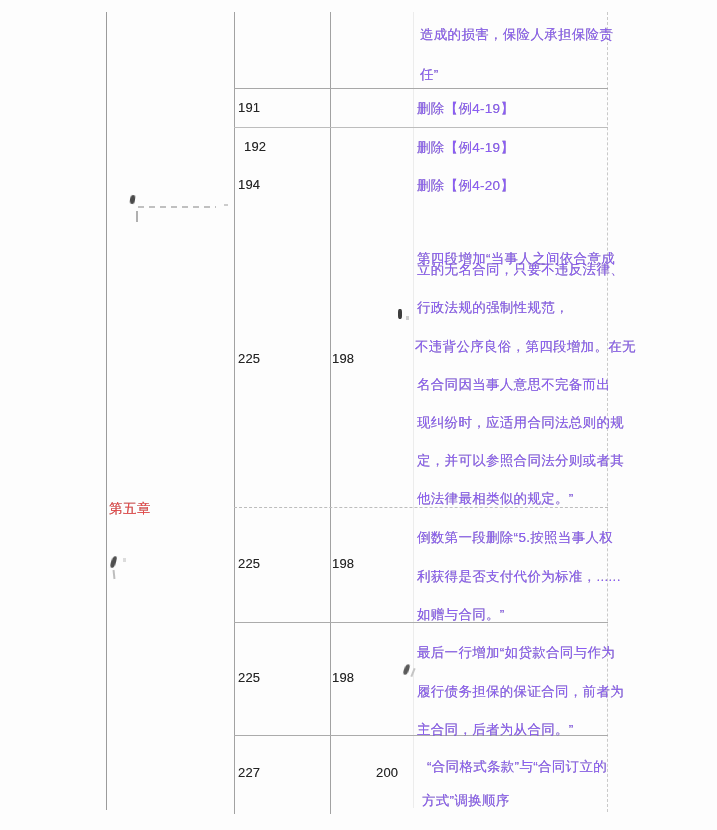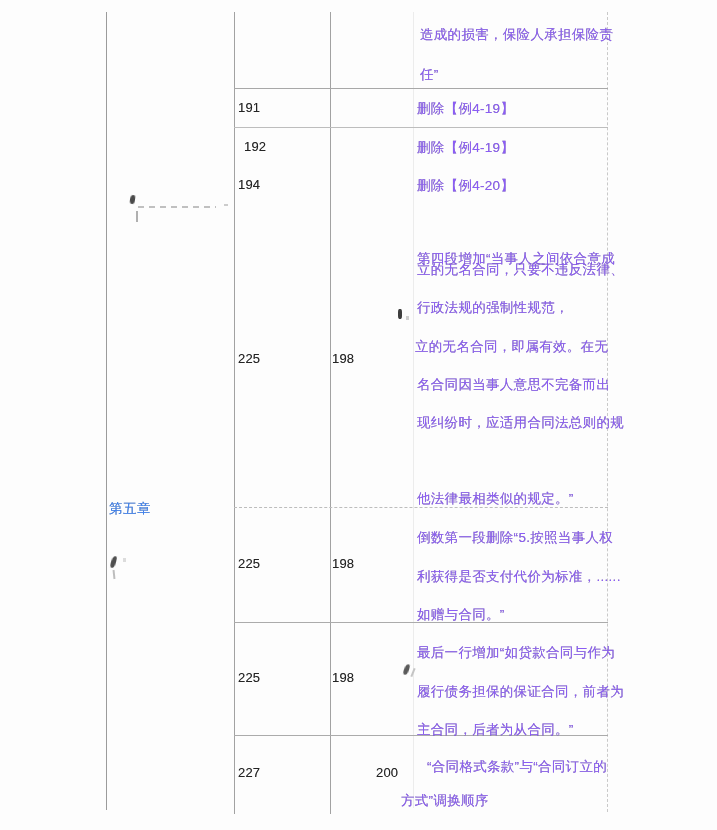--- a/index.html
+++ b/index.html
@@ -13,21 +13,21 @@
     position:absolute;font-size:13.5px;line-height:17px;color:#8b5cf6;
     letter-spacing:0.3px;white-space:nowrap;
     text-shadow:0 0 0.5px rgba(70,70,70,0.55);
   }
   .num{
     position:absolute;font-size:13px;line-height:16px;color:#242424;
     letter-spacing:0.2px;white-space:nowrap;
     text-shadow:0 0 0.4px rgba(70,70,70,0.5);
   }
   .chapter{
-    position:absolute;font-size:13.5px;color:#3b82f6;letter-spacing:0.5px;
+    position:absolute;font-size:13.5px;color:#ef4444;letter-spacing:0.5px;
     text-shadow:0 0 0.5px rgba(70,70,70,0.6);white-space:nowrap;
   }
   .artifact{position:absolute;}
 </style>
 </head>
 <body>
 
 <div class="page">
 
   <div class="vline" style="left:106px;top:12px;height:798px;background:#9b9b9b;"></div>
@@ -54,41 +54,42 @@
   <div class="txt" style="left:417px;top:139px;">删除【例4-19】</div>
 
   <div class="num" style="left:238px;top:177px;">194</div>
   <div class="txt" style="left:417px;top:177px;">删除【例4-20】</div>
 
   <div class="num" style="left:238px;top:351px;">225</div>
   <div class="num" style="left:332px;top:351px;">198</div>
   <div class="txt" style="left:417px;top:222px;margin-top:28px;">第四段增加“当事人之间依合意成</div>
   <div class="txt" style="left:417px;top:261px;">立的无名合同，只要不违反法律、</div>
   <div class="txt" style="left:417px;top:299px;">行政法规的强制性规范，</div>
-  <div class="txt" style="left:415px;top:338px;">立的无名合同，即属有效。在无</div>
+  <div class="txt" style="left:415px;top:338px;">不违背公序良俗，第四段增加。在无</div>
   <div class="txt" style="left:417px;top:376px;">名合同因当事人意思不完备而出</div>
   <div class="txt" style="left:417px;top:414px;">现纠纷时，应适用合同法总则的规</div>
+  <div class="txt" style="left:417px;top:452px;">定，并可以参照合同法分则或者其</div>
   <div class="txt" style="left:417px;top:490px;">他法律最相类似的规定。”</div>
 
   <div class="num" style="left:238px;top:556px;">225</div>
   <div class="num" style="left:332px;top:556px;">198</div>
   <div class="txt" style="left:417px;top:529px;">倒数第一段删除“5.按照当事人权</div>
   <div class="txt" style="left:417px;top:568px;">利获得是否支付代价为标准，......</div>
   <div class="txt" style="left:417px;top:606px;">如赠与合同。”</div>
 
   <div class="num" style="left:238px;top:670px;">225</div>
   <div class="num" style="left:332px;top:670px;">198</div>
   <div class="txt" style="left:417px;top:644px;">最后一行增加“如贷款合同与作为</div>
   <div class="txt" style="left:417px;top:683px;">履行债务担保的保证合同，前者为</div>
   <div class="txt" style="left:417px;top:721px;">主合同，后者为从合同。”</div>
 
   <div class="num" style="left:238px;top:765px;">227</div>
   <div class="num" style="left:332px;top:765px;margin-left:44px;">200</div>
   <div class="txt" style="left:427px;top:758px;">“合同格式条款”与“合同订立的</div>
-  <div class="txt" style="left:401px;top:792px;">方式”调换顺序</div>
+  <div class="txt" style="left:422px;top:792px;">方式”调换顺序</div>
 
   <div class="artifact" style="left:130px;top:195px;width:5px;height:9px;background:#4a4a4a;border-radius:60% 40% 50% 50%;filter:blur(0.4px);transform:rotate(8deg);"></div>
   <div class="artifact" style="left:138px;top:206px;width:78px;height:2px;background:repeating-linear-gradient(90deg,#c0c0c0 0 6px,transparent 6px 11px);filter:blur(0.6px);"></div>
   <div class="artifact" style="left:136px;top:211px;width:2px;height:11px;background:#b0b0b0;filter:blur(0.4px);"></div>
   <div class="artifact" style="left:224px;top:204px;width:4px;height:2px;background:#cccccc;filter:blur(0.5px);"></div>
 
   <div class="artifact" style="left:111px;top:556px;width:5px;height:12px;background:#4f4f4f;border-radius:70% 30% 60% 40%;filter:blur(0.4px);transform:rotate(12deg);"></div>
   <div class="artifact" style="left:113px;top:570px;width:2px;height:9px;background:#bdbdbd;filter:blur(0.5px);transform:rotate(-6deg);"></div>
   <div class="artifact" style="left:123px;top:558px;width:3px;height:4px;background:#dcdcdc;filter:blur(0.6px);"></div>
 

